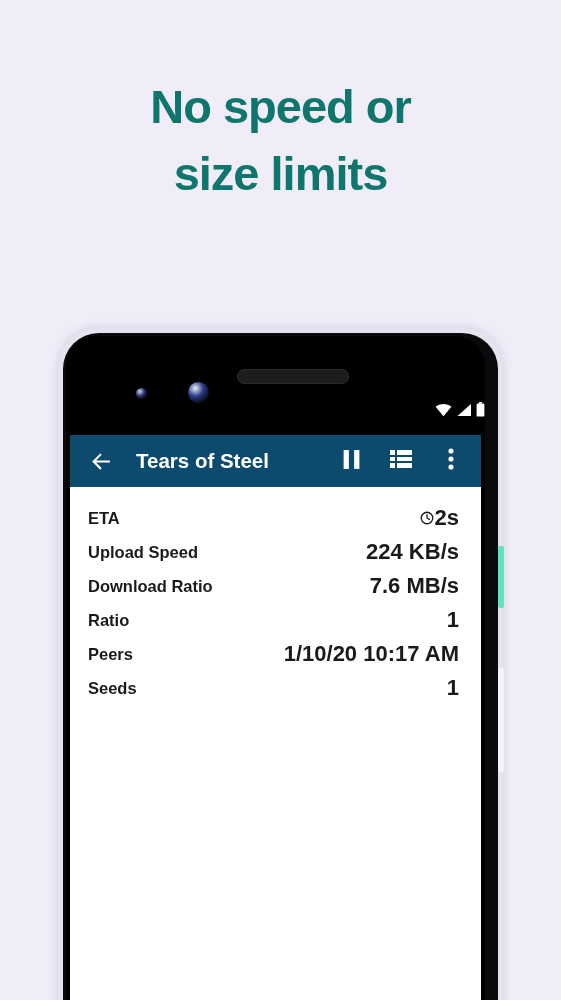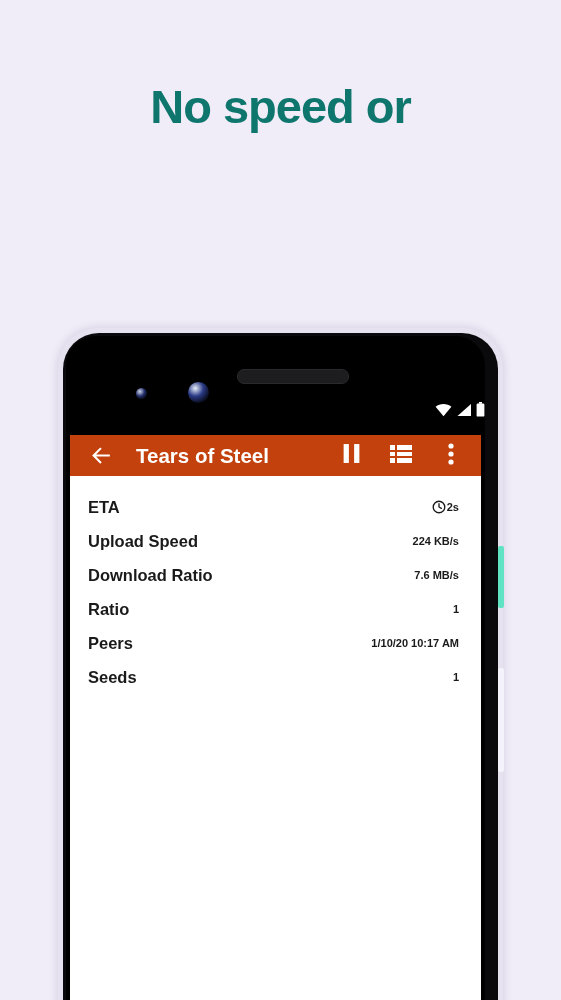--- a/index.html
+++ b/index.html
@@ -127,22 +127,22 @@
     left: 12px;
     top: 107px;
     width: 411px;
     height: 588px;
     background: #ffffff;
     overflow: hidden;
   }
 
   
   .appbar {
-    height: 41px;
-    background: #c2410c;
+    height: 52px;
+    background: #0c4a6e;
     display: flex;
     align-items: center;
     padding: 17px 14px;
     box-sizing: border-box;
   }
   .appbar-back {
     width: 34px;
     height: 34px;
     display: flex;
     align-items: center;
@@ -183,21 +183,21 @@
     display: flex;
     align-items: center;
     justify-content: space-between;
     height: 34px;
   }
   .detail-label {
     font-size: 16.5px;
     color: #1a1a1a;
   }
   .detail-value {
-    font-size: 11px;
+    font-size: 22px;
     color: #1a1a1a;
     text-align: right;
     display: flex;
     align-items: center;
     gap: 0px;
   }
   .detail-value .clock-icon {
     display: inline-flex;
     align-items: center;
     margin-right: 1px;
@@ -221,20 +221,21 @@
     height: 104px;
     background: #f4f2fa;
     border-radius: 2px;
   }
 </style>
 </head>
 <body>
 
 <div class="headline">
   <span class="hl-line">No speed or</span>
+  <span class="hl-line">size limits</span>
 </div>
 
 <div class="phone">
   <div class="phone-rim"></div>
   <div class="phone-body"></div>
   <div class="phone-body-inner"></div>
 
   <div class="bezel-top">
     <div class="sensor-small"></div>
     <div class="sensor-cam"></div>

